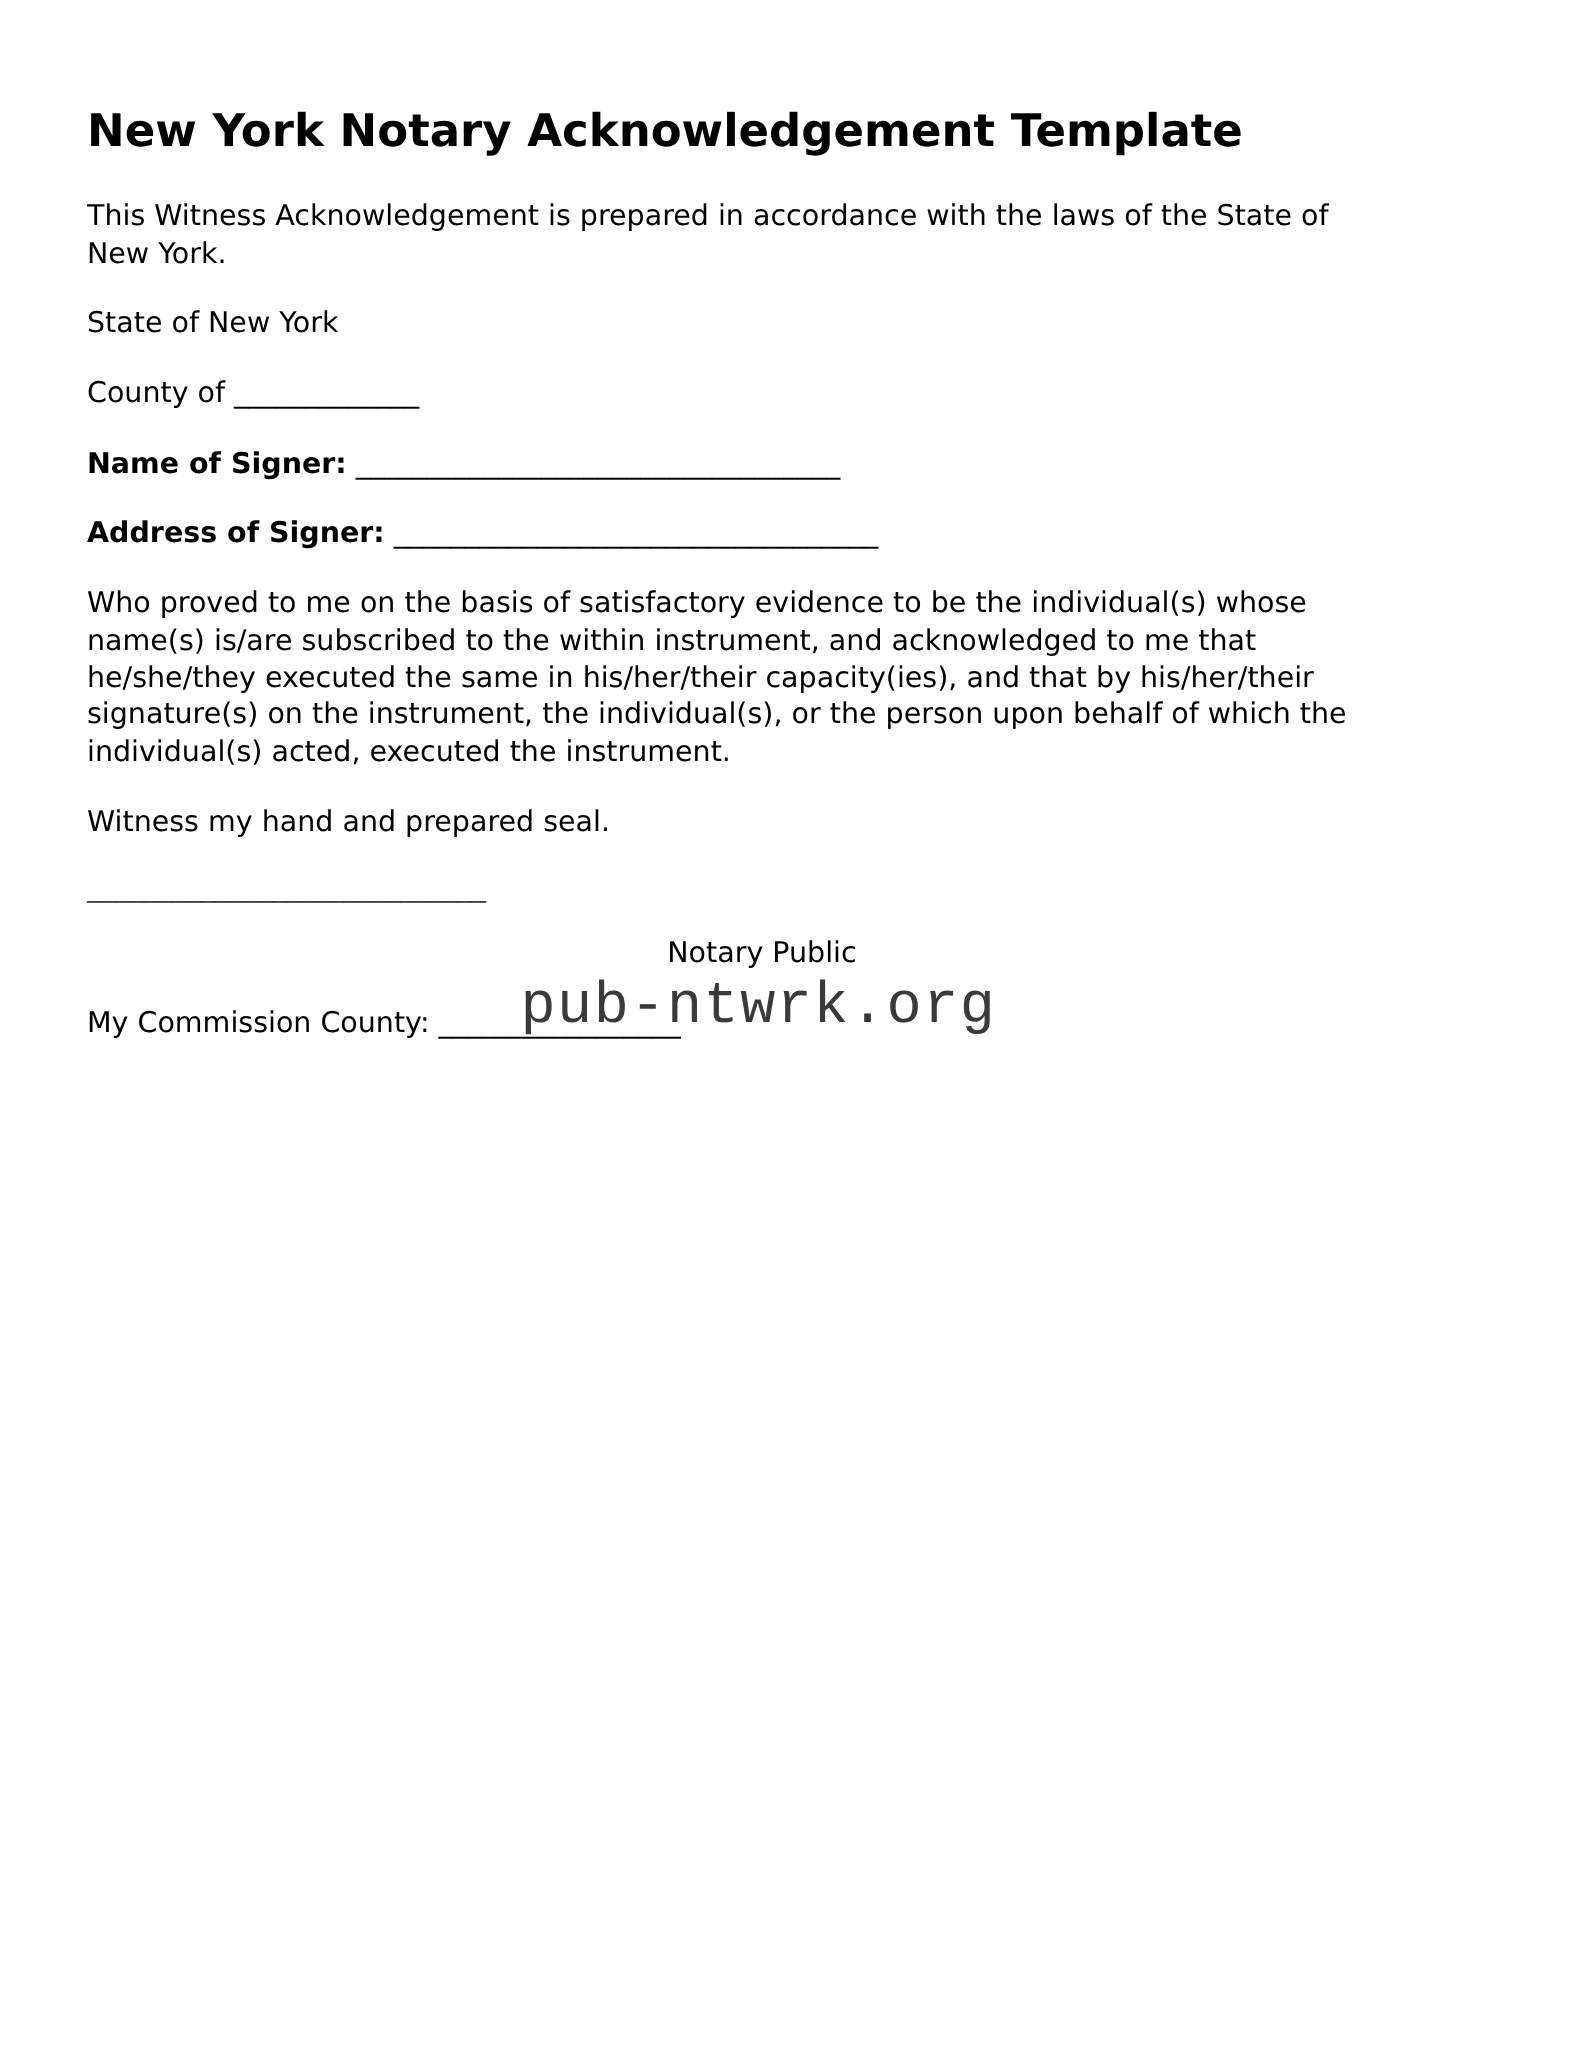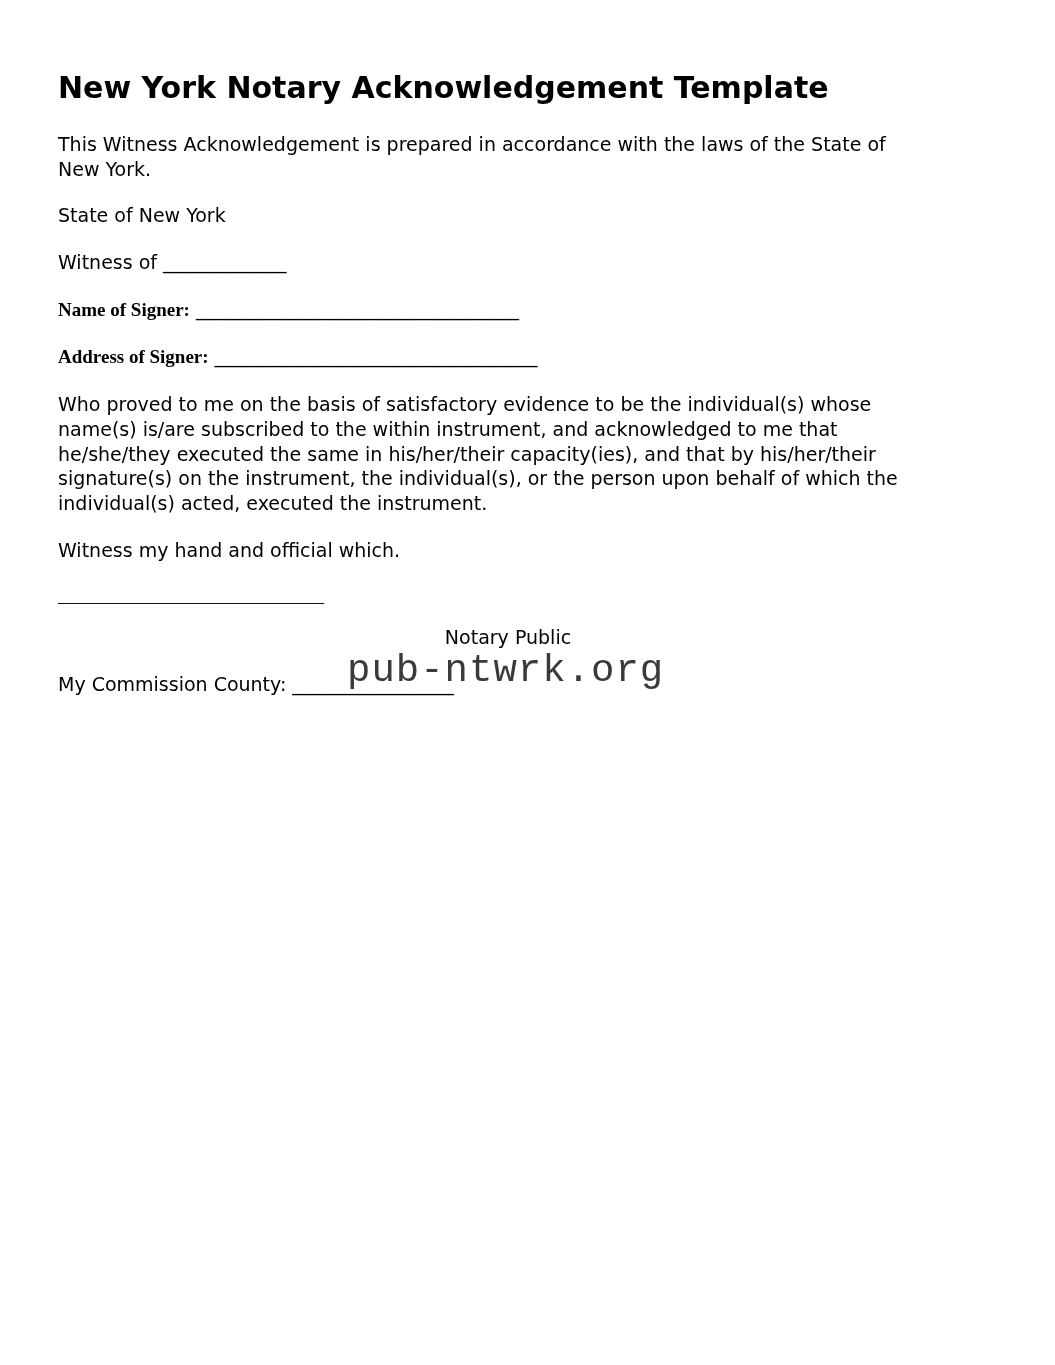--- a/index.html
+++ b/index.html
@@ -30,21 +30,20 @@
   p.doc-par {
     margin: 22px 0;
     white-space: pre-line;
   }
   p.doc-line {
     margin: 22px 0;
     white-space: nowrap;
   }
   .lbl-bold {
     font-weight: bold;
-    font-family: Liberation Serif, serif;
   }
   .blank {
     margin-left: 6px;
     letter-spacing: 0px;
     margin-top: 41px;
   }
   p.sig-line-row {
     margin: 20px 0 16px 0;
     font-family: Liberation Serif, serif;
   }
@@ -71,39 +70,39 @@
 <div class="page">
 
   <h1 class="doc-title">New York Notary Acknowledgement Template</h1>
 
   <p class="doc-par">This Witness Acknowledgement is prepared in accordance with the laws of the State of
 New York.</p>
 
   <p class="doc-line">State of New York</p>
 
   <p class="doc-line">
-    <span>Witness of</span><span class="blank">_____________</span>
+    <span>County of</span><span class="blank">_____________</span>
   </p>
 
 
   <p class="doc-line">
     <span class="lbl-bold">Name of Signer:</span><span class="blank">__________________________________</span>
   </p>
 
   <p class="doc-line">
     <span class="lbl-bold">Address of Signer:</span><span class="blank">__________________________________</span>
   </p>
 
   <p class="doc-par">Who proved to me on the basis of satisfactory evidence to be the individual(s) whose
 name(s) is/are subscribed to the within instrument, and acknowledged to me that
 he/she/they executed the same in his/her/their capacity(ies), and that by his/her/their
 signature(s) on the instrument, the individual(s), or the person upon behalf of which the
 individual(s) acted, executed the instrument.</p>
 
-  <p class="doc-line">Witness my hand and official which.</p>
+  <p class="doc-line">Witness my hand and prepared seal.</p>
 
   <p class="doc-line sig-line-row">
     <span>____________________________</span>
   </p>
 
   <p class="doc-line notary-caption-row">Notary Public</p>
 
   <p class="doc-line">
     <span>My Commission County:</span><span class="blank">_________________</span>
   </p>

